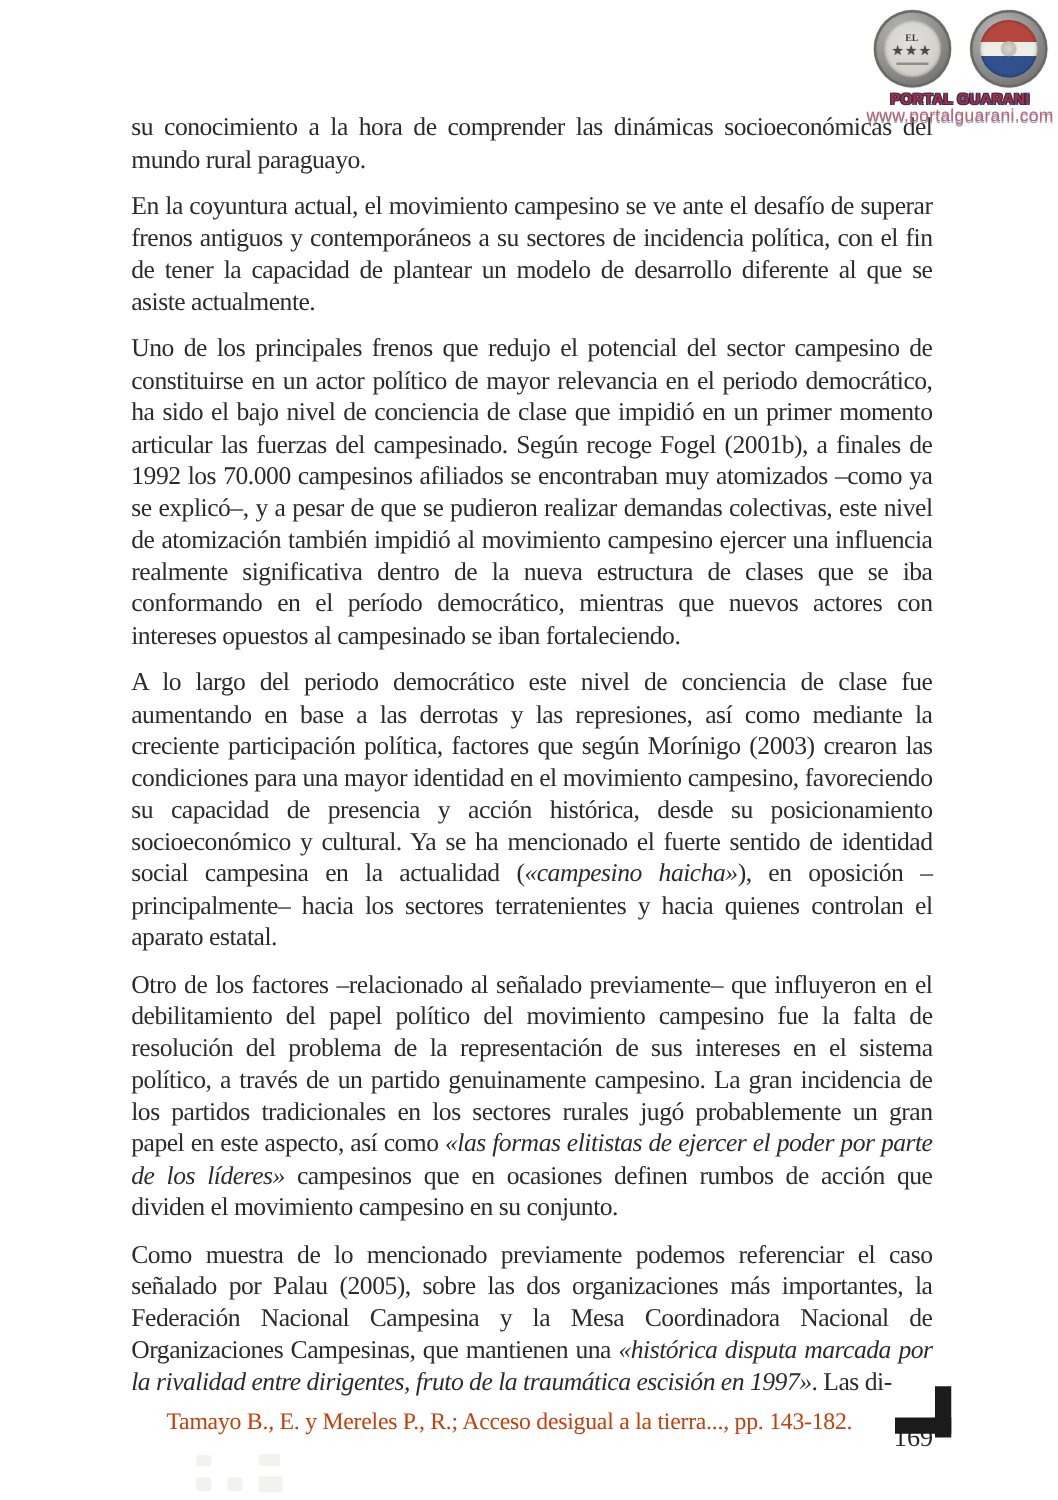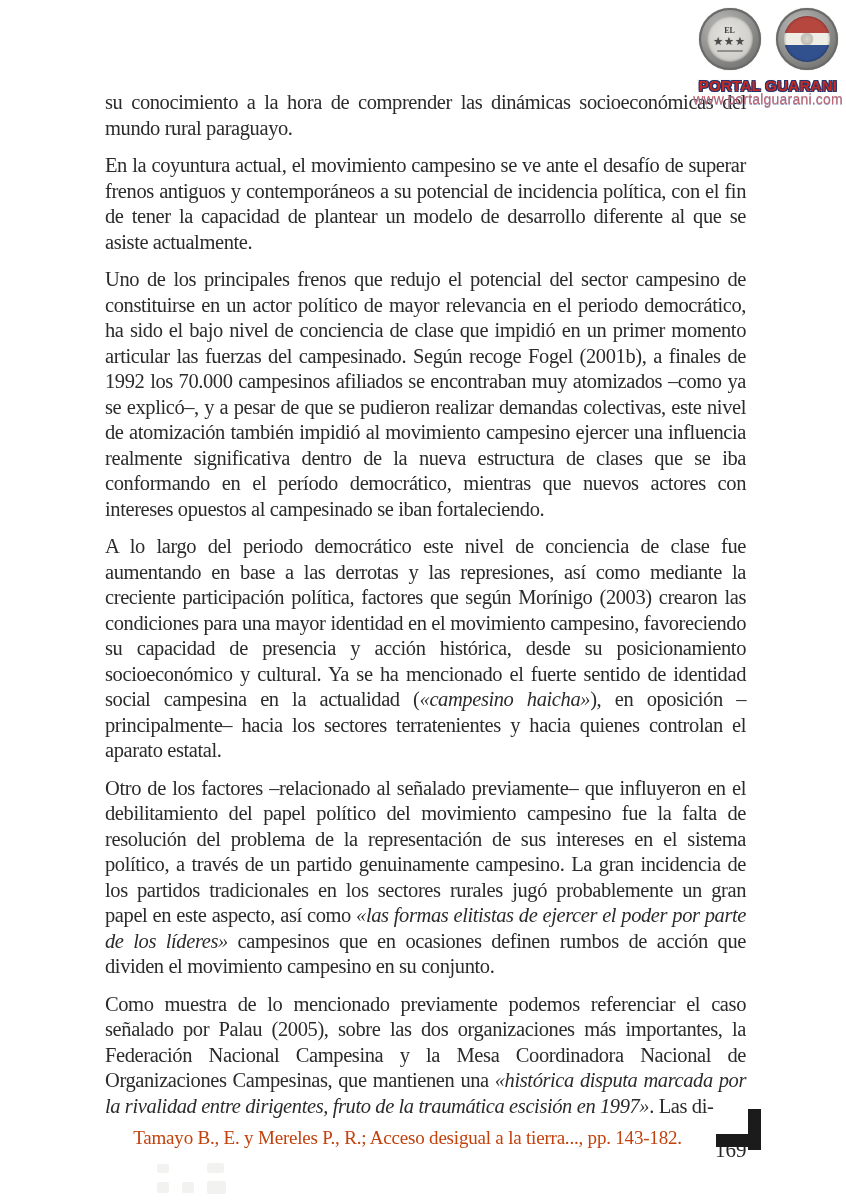--- a/index.html
+++ b/index.html
@@ -61,24 +61,24 @@
     width: 26px; height: 2px; background: #8f8e8a; margin-top: 3px; border-radius: 1px;
   }
   .medal-right .inner { background: linear-gradient(to bottom, #b5473f 0%, #b5473f 38%, #efeee6 38%, #efeee6 62%, #31508e 62%, #31508e 100%); }
   .medal-right .flag-emblem {
     width: 12px; height: 12px; border-radius: 50%;
     background: radial-gradient(circle, #d8d6cc 0%, #bdbbb2 70%, #a5a39b 100%);
     box-shadow: 0 0 1px #777;
   }
 
   .wm-title {
-    margin-top: 8px;
+    margin-top: 1px;
     font-family: "Liberation Sans", sans-serif;
     font-weight: bold;
-    font-size: 15px; line-height: 16px;
+    font-size: 12px; line-height: 16px;
     letter-spacing: 0.3px;
     color: #c22a26;
     text-shadow: -1px -1px 0 #27356c, 1px -1px 0 #27356c, -1px 1px 0 #27356c, 1px 1px 0 #27356c, 0 0 2px #9aa6c8;
     white-space: nowrap;
   }
   .wm-url {
     font-family: "Liberation Sans", sans-serif;
     font-weight: normal;
     font-size: 14px; line-height: 10px;
     letter-spacing: 0.2px;
@@ -136,21 +136,21 @@
         <span class="flag-emblem"></span>
       </div>
     </div>
   </div>
   <div class="wm-title">PORTAL GUARANI</div>
   <div class="wm-url">www.portalguarani.com</div>
 </div>
 
 <div class="text-column" id="text-column">
     <p><span>su conocimiento a la hora de comprender las dinámicas socioeconómicas del mundo rural paraguayo.</span></p>
-    <p><span>En la coyuntura actual, el movimiento campesino se ve ante el desafío de superar frenos antiguos y contemporáneos a su potencial de incidencia política, con el fin de tener la capacidad de plantear un modelo de desarrollo diferente al que se asiste actualmente.</span></p>
+    <p><span>En la coyuntura actual, el movimiento campesino se ve ante el desafío de superar frenos antiguos y contemporáneos a su sectores de incidencia política, con el fin de tener la capacidad de plantear un modelo de desarrollo diferente al que se asiste actualmente.</span></p>
     <p><span>Uno de los principales frenos que redujo el potencial del sector campesino de constituirse en un actor político de mayor relevancia en el periodo democrático, ha sido el bajo nivel de conciencia de clase que impidió en un primer momento articular las fuerzas del campesinado. Según recoge Fogel (2001b), a finales de 1992 los 70.000 campesinos afiliados se encontraban muy atomizados –como ya se explicó–, y a pesar de que se pudieron realizar demandas colectivas, este nivel de atomización también impidió al movimiento campesino ejercer una influencia realmente significativa dentro de la nueva estructura de clases que se iba conformando en el período democrático, mientras que nuevos actores con intereses opuestos al campesinado se iban fortaleciendo.</span></p>
     <p><span>A lo largo del periodo democrático este nivel de conciencia de clase fue aumentando en base a las derrotas y las represiones, así como mediante la creciente participación política, factores que según Morínigo (2003) crearon las condiciones para una mayor identidad en el movimiento campesino, favoreciendo su capacidad de presencia y acción histórica, desde su posicionamiento socioeconómico y cultural. Ya se ha mencionado el fuerte sentido de identidad social campesina en la actualidad (</span><em>«campesino haicha»</em><span>), en oposición –principalmente– hacia los sectores terratenientes y hacia quienes controlan el aparato estatal.</span></p>
     <p><span>Otro de los factores –relacionado al señalado previamente– que influyeron en el debilitamiento del papel político del movimiento campesino fue la falta de resolución del problema de la representación de sus intereses en el sistema político, a través de un partido genuinamente campesino. La gran incidencia de los partidos tradicionales en los sectores rurales jugó probablemente un gran papel en este aspecto, así como </span><em>«las formas elitistas de ejercer el poder por parte de los líderes»</em><span> campesinos que en ocasiones definen rumbos de acción que dividen el movimiento campesino en su conjunto.</span></p>
     <p><span>Como muestra de lo mencionado previamente podemos referenciar el caso señalado por Palau (2005), sobre las dos organizaciones más importantes, la Federación Nacional Campesina y la Mesa Coordinadora Nacional de Organizaciones Campesinas, que mantienen una </span><em>«histórica disputa marcada por la rivalidad entre dirigentes, fruto de la traumática escisión en 1997»</em><span>. Las di-</span></p>
   </div>
 
 <div class="footer-citation">Tamayo B., E. y Mereles P., R.; Acceso desigual a la tierra..., pp. 143-182.</div>
 
 <div class="page-marker">
   <span class="page-number">169</span>

